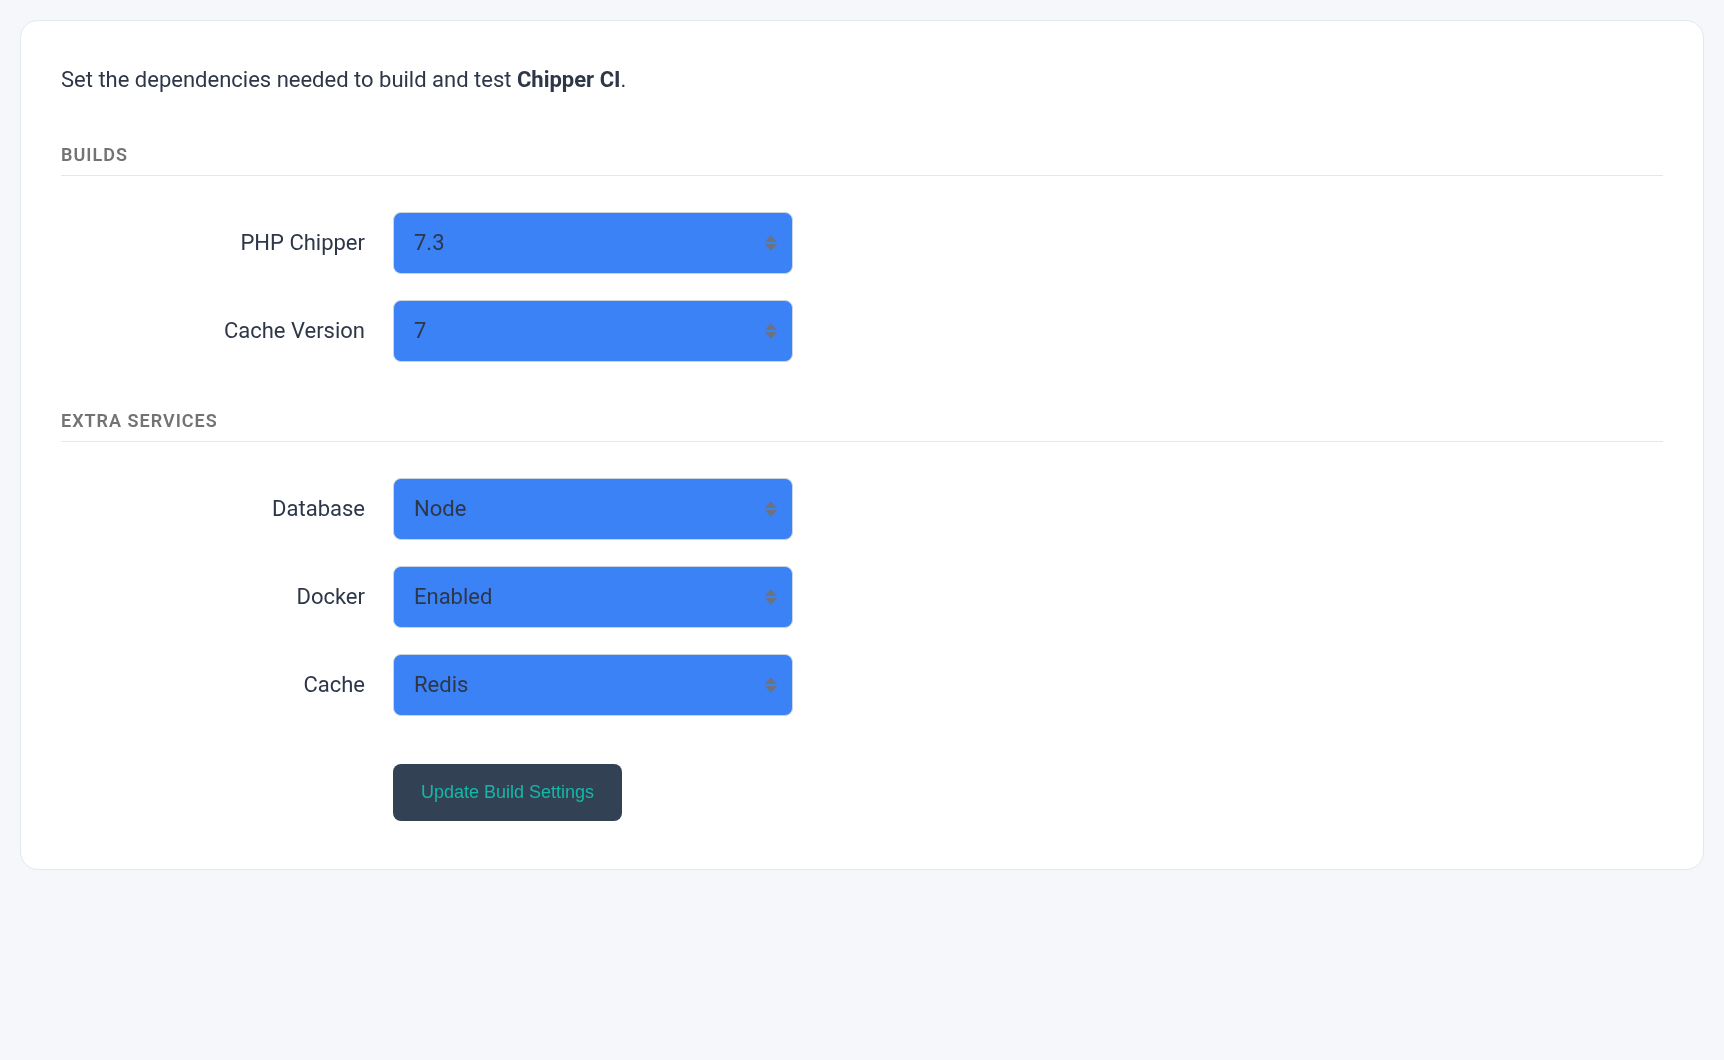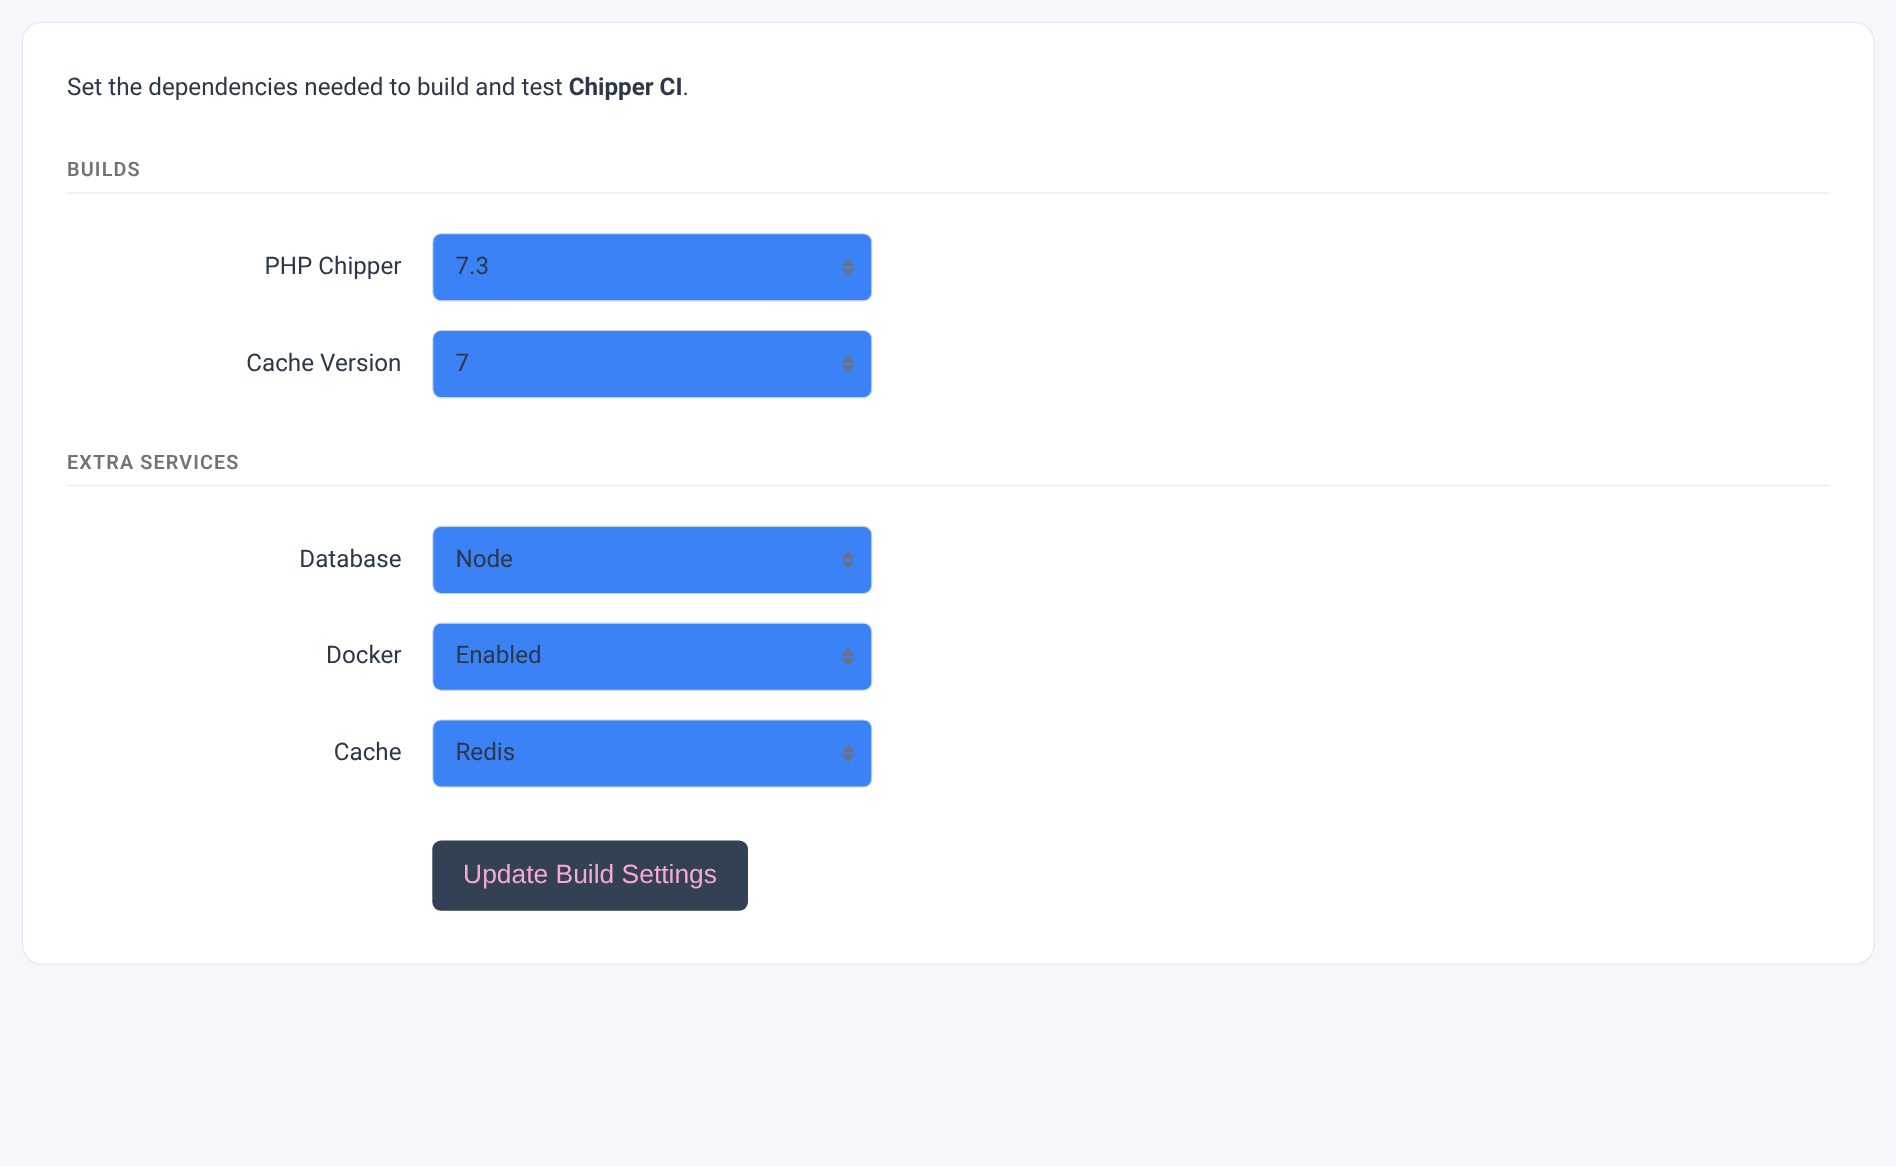--- a/index.html
+++ b/index.html
@@ -87,24 +87,24 @@
     border-right: 6px solid transparent;
   }
   .caret-up   { border-bottom: 7px solid #6b7280; }
   .caret-down { border-top:    7px solid #6b7280; }
   .actions {
     margin-left: 332px;
     margin-top: 40px;
   }
   .btn-primary {
     background: #334155;
-    color: #f9a8d4;
+    color: #14b8a6;
     border: none;
     border-radius: 8px;
-    font-size: 24px;
+    font-size: 18px;
     font-weight: 500;
     padding: 18px 28px;
     cursor: pointer;
   }
 </style>
 </head>
 <body>
 
 <div class="card">
 

